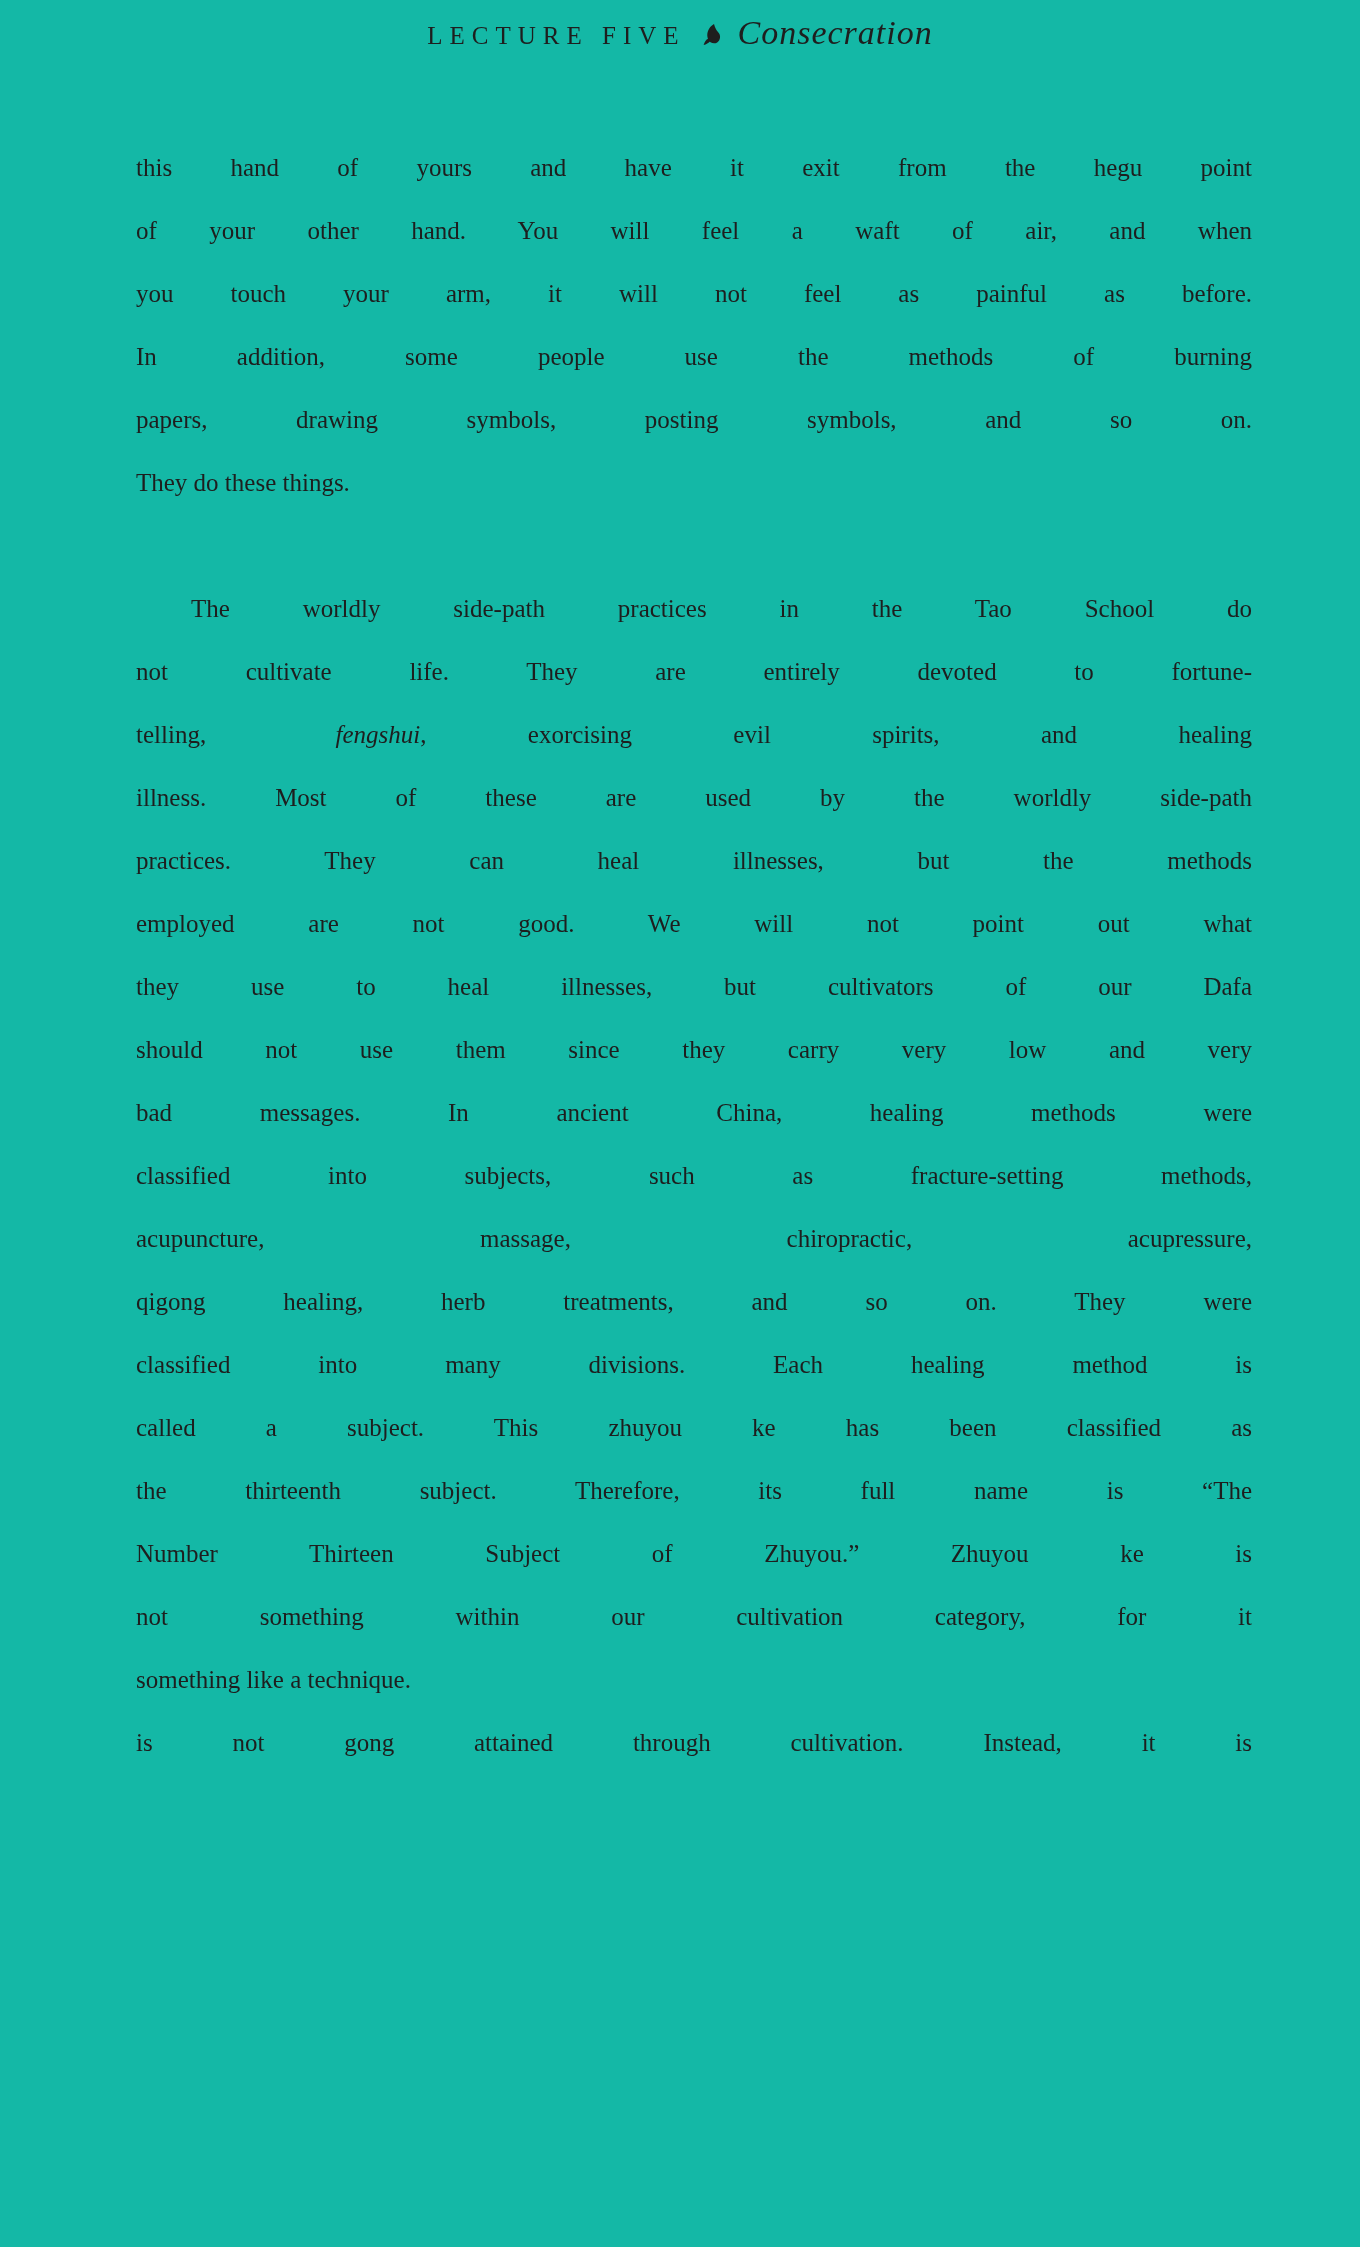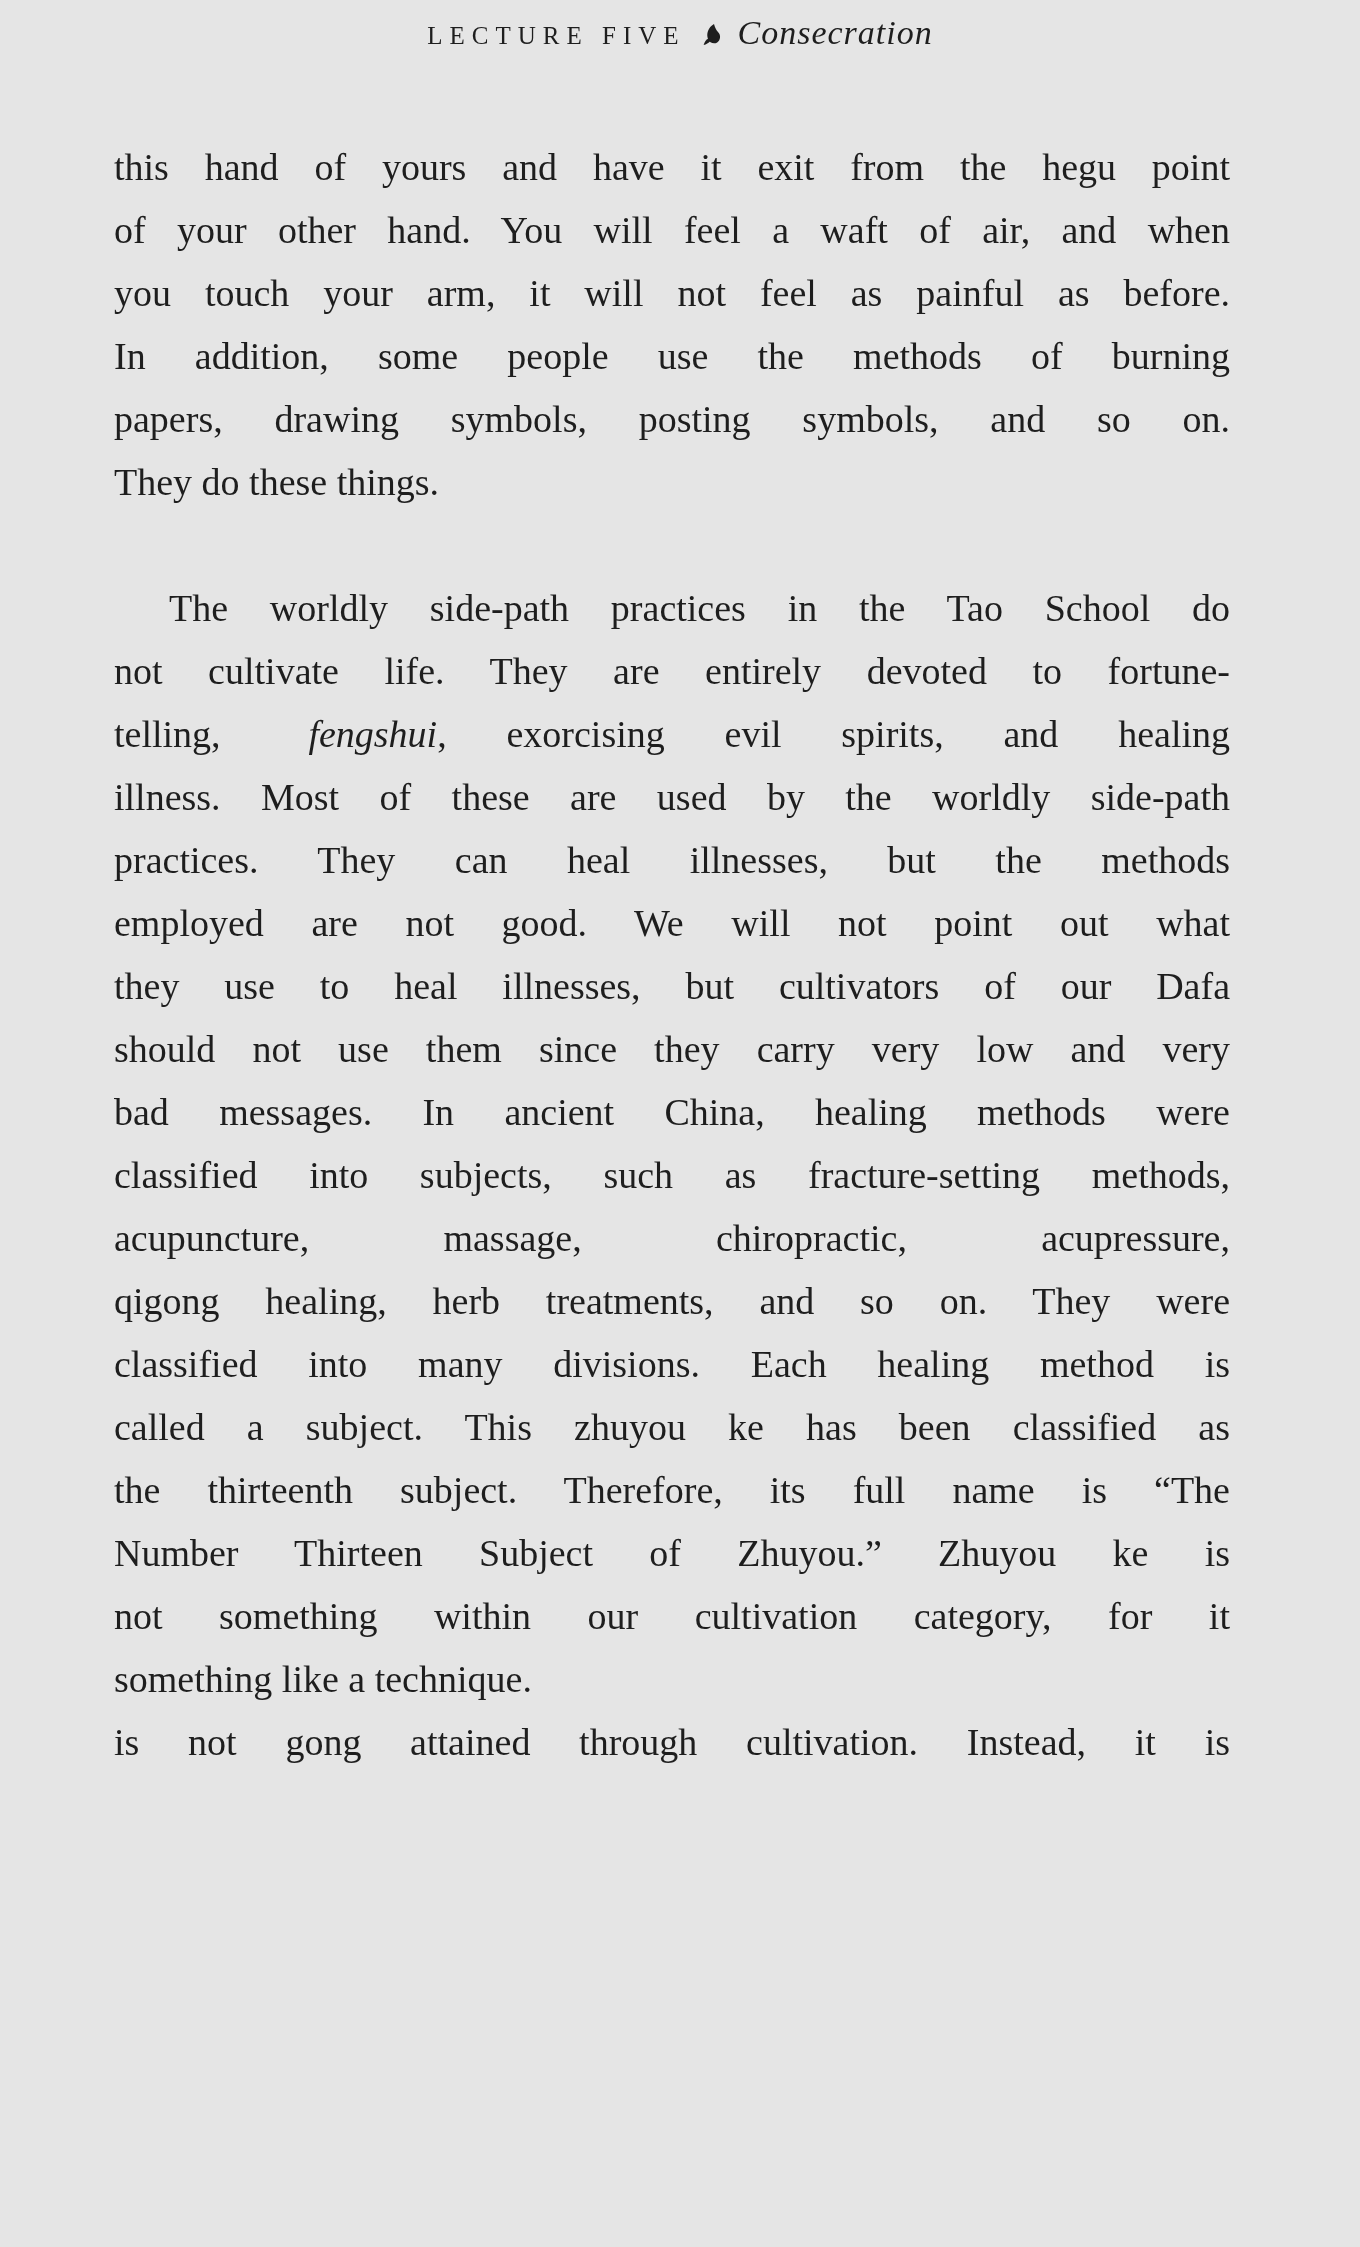--- a/index.html
+++ b/index.html
@@ -4,21 +4,21 @@
 <style>
   html, body {
     margin: 0;
     padding: 0;
     background: #ffffff;
   }
   .page {
     position: relative;
     width: 1360px;
     height: 2247px;
-    background: #e5e5e5;
+    background: #14b8a6;
     color: #1e1e1e;
     font-family: "Liberation Serif", serif;
     overflow: hidden;
   }
   
   .running-head {
     position: absolute;
     top: 14px;
     left: 0;
     width: 100%;
@@ -40,24 +40,24 @@
     top: 3px;
   }
   .chapter {
     font-style: italic;
     font-size: 34px;
     letter-spacing: 1px;
   }
   
   .body-text {
     position: absolute;
-    left: 114px;
+    left: 136px;
     top: 136px;
     width: 1116px;
-    font-size: 38px;
+    font-size: 25px;
     line-height: 63px;
   }
   .para + .para { margin-top: 63px; }
   .line {
     text-align: justify;
     text-align-last: justify;
   }
   .line.last { text-align-last: left; }
   .para.indent .line:first-child { text-indent: 55px; }
   .it { font-style: italic; margin-left: 28px; }

